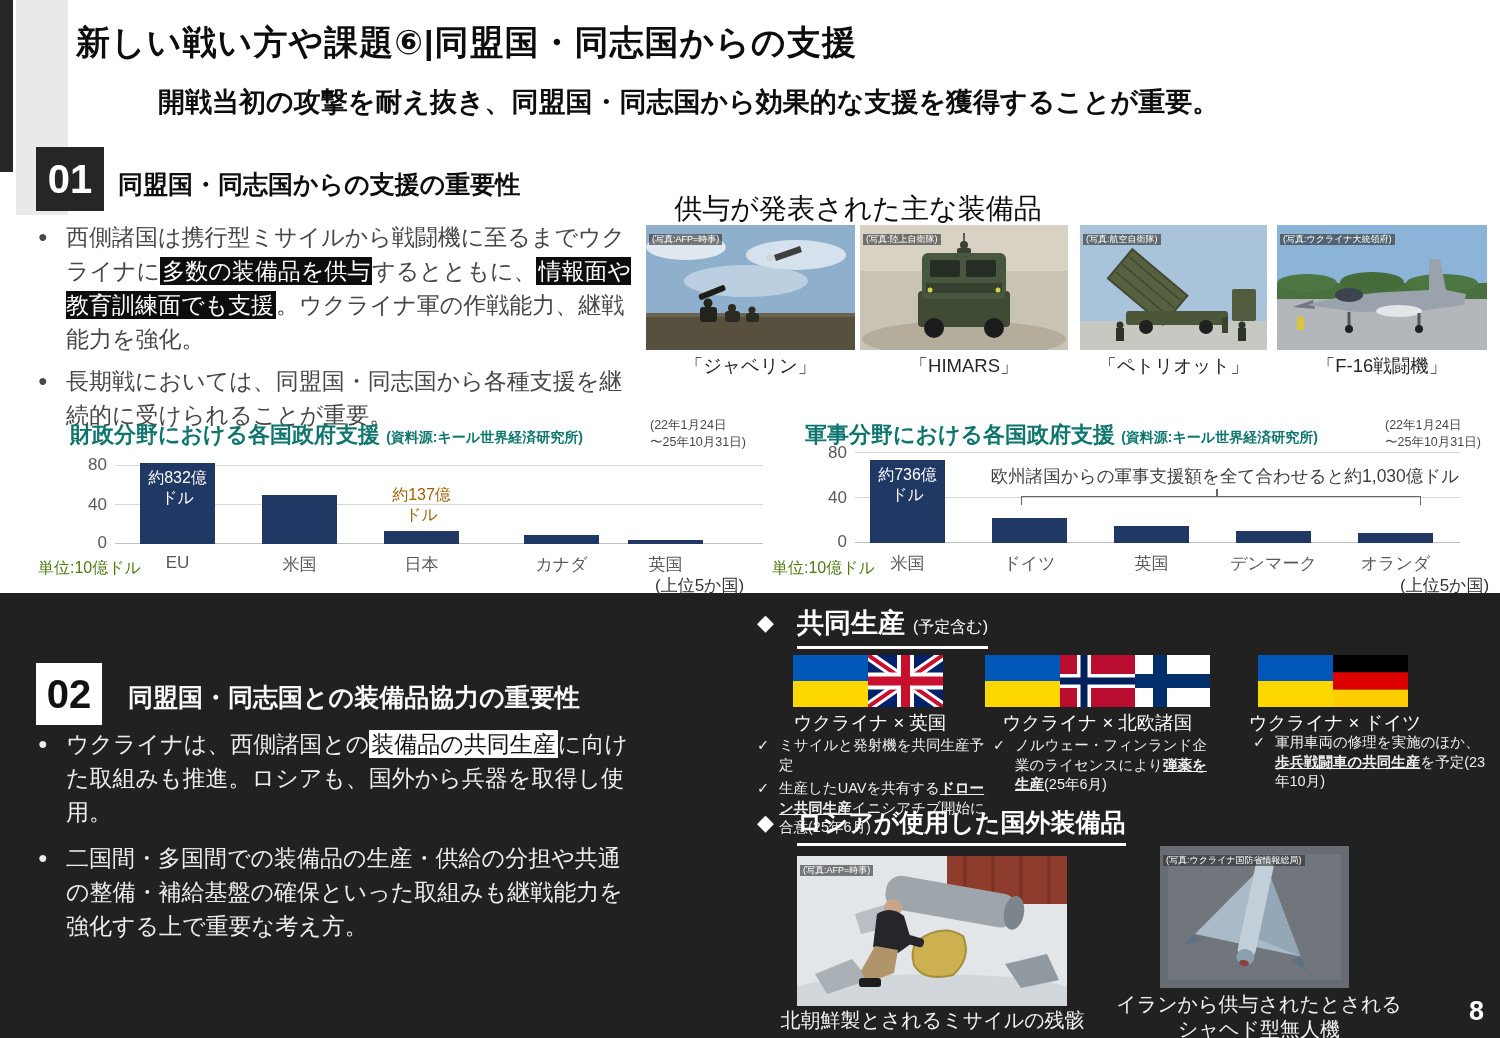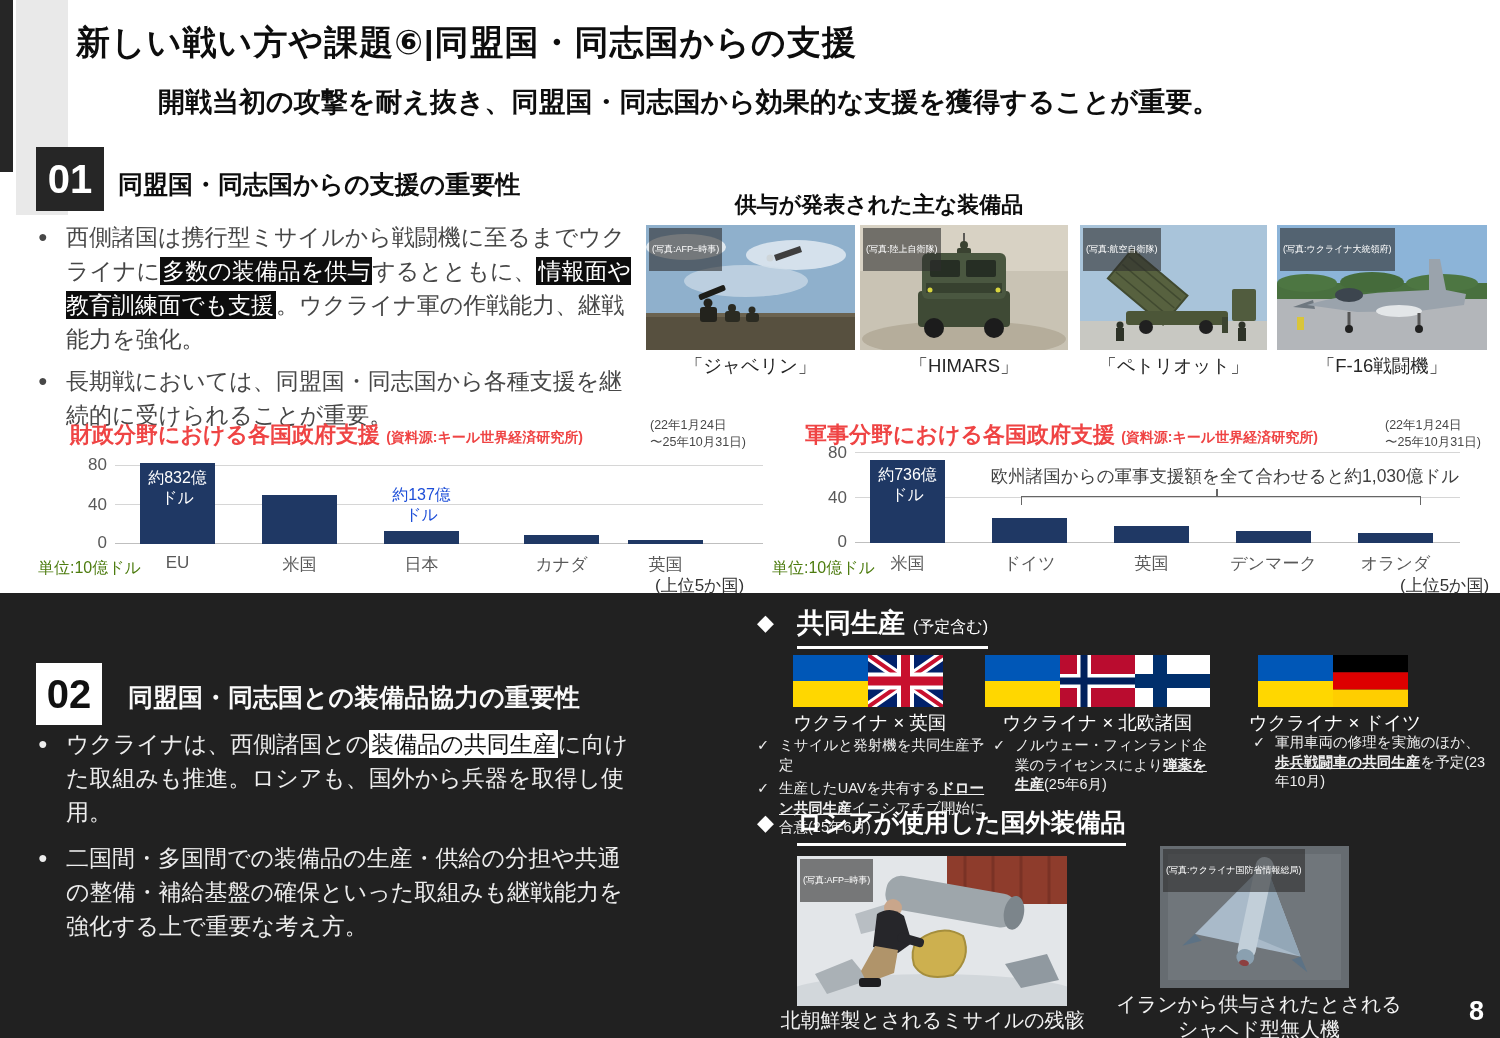--- a/index.html
+++ b/index.html
@@ -23,43 +23,43 @@
   #s1-bullets{left:38px;top:220px;width:600px;color:#474747;gap:8px;}
   #s2-bullets{left:38px;top:727px;width:600px;color:#ededed;gap:12px;}
   .bullet{display:flex;font-size:23px;line-height:34px;}
   .bullet .marker{width:28px;flex:none;font-size:16px;}
   .bullet .btext{flex:1;}
   .hl-dark{background:#0d0d0d;color:#fff;padding:1px 2px;}
   .hl-light{background:#fff;color:#111;padding:1px 2px;}
   .bu{font-weight:bold;text-decoration:underline;}
 
   
-  .equip-heading{position:absolute;left:629px;top:190px;width:500px;text-align:center;
-                 font-size:22px;font-weight:bold;color:#0d0d0d;}
+  .equip-heading{position:absolute;left:608px;top:190px;width:500px;text-align:center;
+                 font-size:28px;font-weight:normal;color:#0d0d0d;}
   .fig{position:absolute;}
   .fig svg{display:block;width:100%;height:100%;}
-  .credit{position:absolute;top:3px;left:3px;font-size:9px;color:#fff;background:rgba(45,45,45,.6);
-          padding:16px 3px;white-space:nowrap;line-height:1.2;}
+  .credit{position:absolute;top:9px;left:3px;font-size:9px;color:#fff;background:rgba(45,45,45,.6);
+          padding:0 3px;white-space:nowrap;line-height:1.2;}
   .fig-caption{position:absolute;text-align:center;font-size:18.5px;color:#262626;}
 
   
-  .chart-title{position:absolute;font-size:22px;font-weight:bold;color:#ef4444;white-space:nowrap;}
+  .chart-title{position:absolute;font-size:22px;font-weight:bold;color:#0f766e;white-space:nowrap;}
   .chart-source{font-size:14px;font-weight:bold;}
   .chart-period{position:absolute;font-size:12.5px;color:#474747;white-space:pre-line;line-height:1.35;}
   .plot{position:absolute;}
   .grid{position:absolute;left:0;right:0;height:1px;background:#d6d6d6;}
   .grid.zero{background:#bfbfbf;}
   .ytick{position:absolute;left:-40px;width:32px;text-align:right;font-size:17px;color:#595959;}
   .col{position:absolute;top:0;bottom:0;width:75px;}
   .bar{position:absolute;bottom:0;left:0;right:0;}
   .xlabel{position:absolute;top:100%;margin-top:9px;left:-35px;right:-35px;text-align:center;
           font-size:17px;color:#595959;white-space:nowrap;}
   .bar-label-in{position:absolute;top:5px;left:-12px;right:-12px;text-align:center;color:#fff;
                 font-size:16px;line-height:1.25;white-space:pre-line;}
-  .bar-label-above{position:absolute;text-align:center;font-size:16px;line-height:1.25;color:#1d4ed8;white-space:pre-line;}
+  .bar-label-above{position:absolute;text-align:center;font-size:16px;line-height:1.25;color:#a16207;white-space:pre-line;}
   .unit-label{position:absolute;font-size:16px;color:#4d7c0f;white-space:nowrap;}
   .footnote{position:absolute;font-size:17px;color:#333;white-space:nowrap;}
   .annotation{position:absolute;font-size:17.5px;color:#3f3f3f;text-align:center;white-space:nowrap;}
   .bracket{position:absolute;height:8px;border-top:1.5px solid #666;border-left:1.5px solid #666;border-right:1.5px solid #666;}
   .bracket-tick{position:absolute;width:1.5px;height:8px;background:#666;}
 
   
   .bottom-bg{position:absolute;left:0;top:593px;width:1500px;height:445px;background:#212121;}
   .diamond{position:absolute;color:#fff;font-size:22px;}
   .copro-heading{position:absolute;left:797px;top:605px;display:flex;align-items:baseline;gap:8px;

